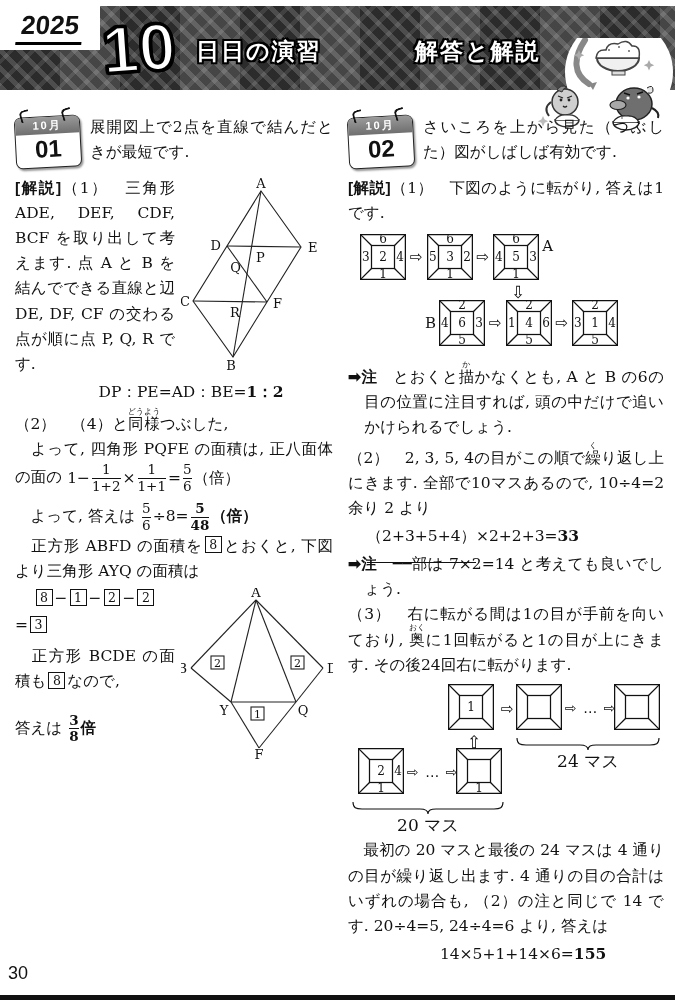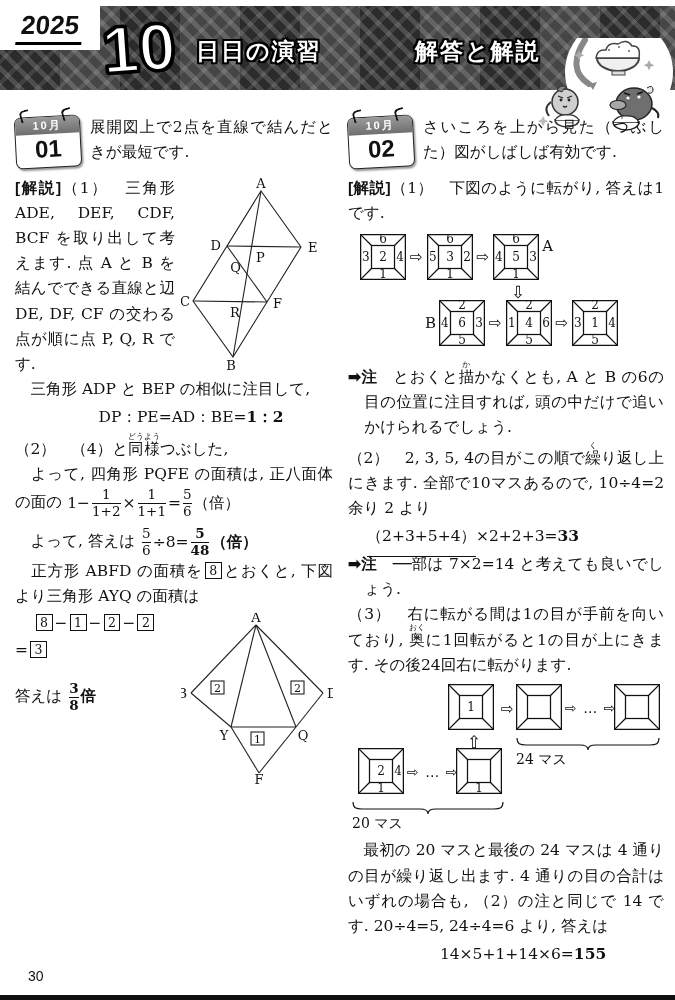--- a/index.html
+++ b/index.html
@@ -29,21 +29,21 @@
   
   .col{position:absolute;top:112px;font-size:15.5px;line-height:1.62;}
   .col-left{left:15px;width:318px;}
   .col-right{left:348px;width:316px;}
   p{margin:0;text-align:justify;}
   .gothic{font-family:"Liberation Sans",sans-serif;font-weight:bold;}
   .b{font-weight:bold;}
   .eq{margin:2px 0 2px 2.2em;text-align:center;}
   .eq2{margin:2px 0 2px 1.2em;text-align:left;}
   .note{padding-left:1.05em;text-indent:-1.05em;margin-top:2px;}
-  .underline{border-bottom:1.6px solid #111;padding-bottom:11px;}
+  .underline{border-bottom:1.6px solid #111;padding-bottom:17px;}
   ruby rt{font-size:8px;letter-spacing:0;}
 
   
   .prob-head{display:flex;gap:9px;margin-bottom:7px;align-items:flex-start;}
   .calendar{width:64px;height:50px;flex:none;position:relative;transform:rotate(-3deg);
     border:1.5px solid #222;border-radius:7px;background:#fff;box-shadow:1.5px 2px 2px rgba(0,0,0,.4);margin-top:4px;}
   .cal-top{height:17px;background:linear-gradient(#9a9a9a,#6f6f6f);border-radius:5px 5px 0 0;
     color:#fff;font-family:"Liberation Sans",sans-serif;font-weight:bold;font-size:11px;
     text-align:center;letter-spacing:2px;line-height:17px;}
   .cal-day{text-align:center;font-family:"Liberation Sans",sans-serif;font-weight:bold;
@@ -68,24 +68,24 @@
   .die-label{font-size:15px;margin:0 3px;}
   .lab-top{align-self:flex-start;}
   .diag1{position:relative;height:122px;margin:8px 0 4px;}
   .diag1 .row1{position:absolute;left:12px;top:0;}
   .diag1 .row2{position:absolute;left:74px;top:66px;}
   .diag1 .darr{position:absolute;left:163px;top:45px;font-size:17px;font-family:"DejaVu Sans",sans-serif;}
 
   .diag3{position:relative;height:152px;margin:6px 0 2px;font-family:"DejaVu Sans",sans-serif;}
   .diag3 .abs{position:absolute;}
   .seq{font-size:14px;letter-spacing:1px;}
-  .brace-label{font-size:14px;text-align:left;font-family:"DejaVu Serif",serif;}
-
-  .page-number{position:absolute;left:28px;bottom:16px;font-family:"Liberation Sans",sans-serif;
-    font-size:14px;}
+  .brace-label{font-size:17px;text-align:center;font-family:"DejaVu Serif",serif;}
+
+  .page-number{position:absolute;left:8px;bottom:16px;font-family:"Liberation Sans",sans-serif;
+    font-size:18px;}
   .footer-bar{position:absolute;left:0;bottom:0;width:675px;height:5px;background:#111;}
 </style>
 </head>
 <body>
 
 <div class="page">
 
   <header class="banner">
     <div class="year-box">
         <span>2025</span>
@@ -162,21 +162,20 @@
           <text x="40" y="73" text-anchor="end">D</text>
           <text x="92" y="131">F</text>
           <text x="75" y="85">P</text>
           <text x="60" y="95" text-anchor="end">Q</text>
           <text x="54" y="140" text-anchor="middle">R</text>
         </g>
       </svg>
       <p><span class="gothic">[解説]</span><span>（1）　三角形 ADE, DEF, CDF, BCF を取り出して考えます. 点 A と B を結んでできる直線と辺 DE, DF, CF の交わる点が順に点 P, Q, R です.</span></p>
     </div>
 
-    <p>　三角形 ADP と BEP の相似に注目して,</p>
     <p class="eq"><span>DP：PE=AD：BE=</span><span class="b">1：2</span></p>
 
     <p><span>（2）　（4）と</span><ruby><span>同様</span><rt>どうよう</rt></ruby><span>つぶした,</span></p>
 
     <p><span>　よって, 四角形 PQFE の面積は, 正八面体の面の </span><span><span>1−</span><span class="frac">
             <span>1</span>
             <span class="fd">1+2</span>
           </span><span>×</span><span class="frac">
             <span>1</span>
             <span class="fd">1+1</span>
@@ -222,20 +221,21 @@
           <text x="78" y="171" text-anchor="middle">F</text>
           <text x="36.5" y="78.5" text-anchor="middle" font-size="11">2</text>
           <text x="116.5" y="78.5" text-anchor="middle" font-size="11">2</text>
           <text x="76.5" y="129.5" text-anchor="middle" font-size="11">1</text>
         </g>
       </svg>
 
       <p class="eq2"><span class="boxed">8</span><span>−</span><span class="boxed">1</span><span>−</span><span class="boxed">2</span><span>−</span><span class="boxed">2</span></p>
       <p style="text-align:left;"><span>=</span><span class="boxed">3</span></p>
 
+      <p style="margin-top:6px;"><span>　正方形 BCDE の面積も</span><span class="boxed">8</span><span>なので,</span></p>
 
       <p style="margin-top:18px;text-align:left;"><span>答えは </span><span class="frac b">
             <span>3</span>
             <span class="fd">8</span>
           </span><span class="b">倍</span></p>
     </div>
   </div>
 
   <div class="col col-right">
 

